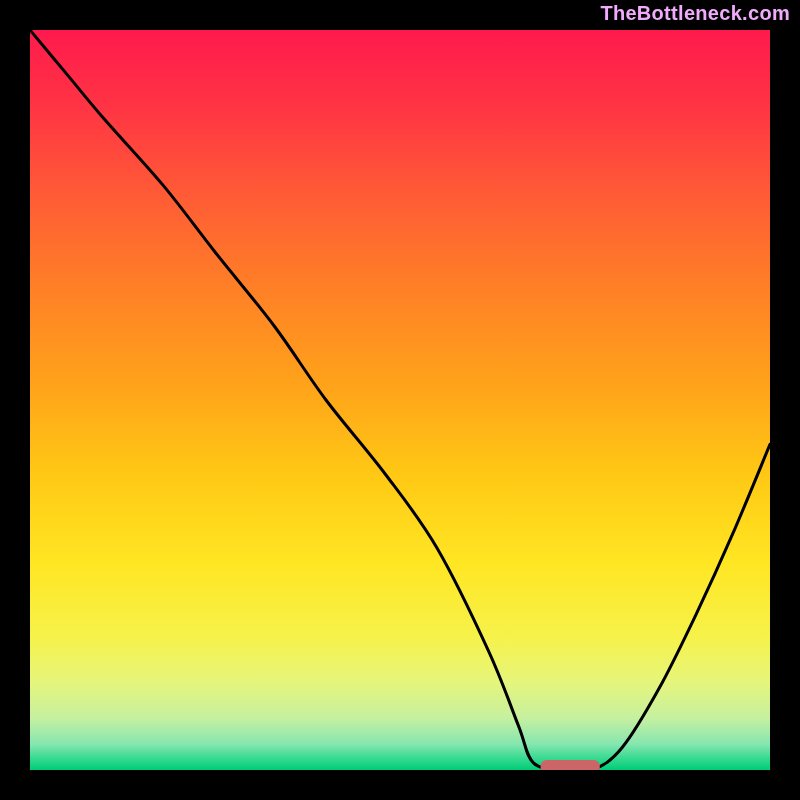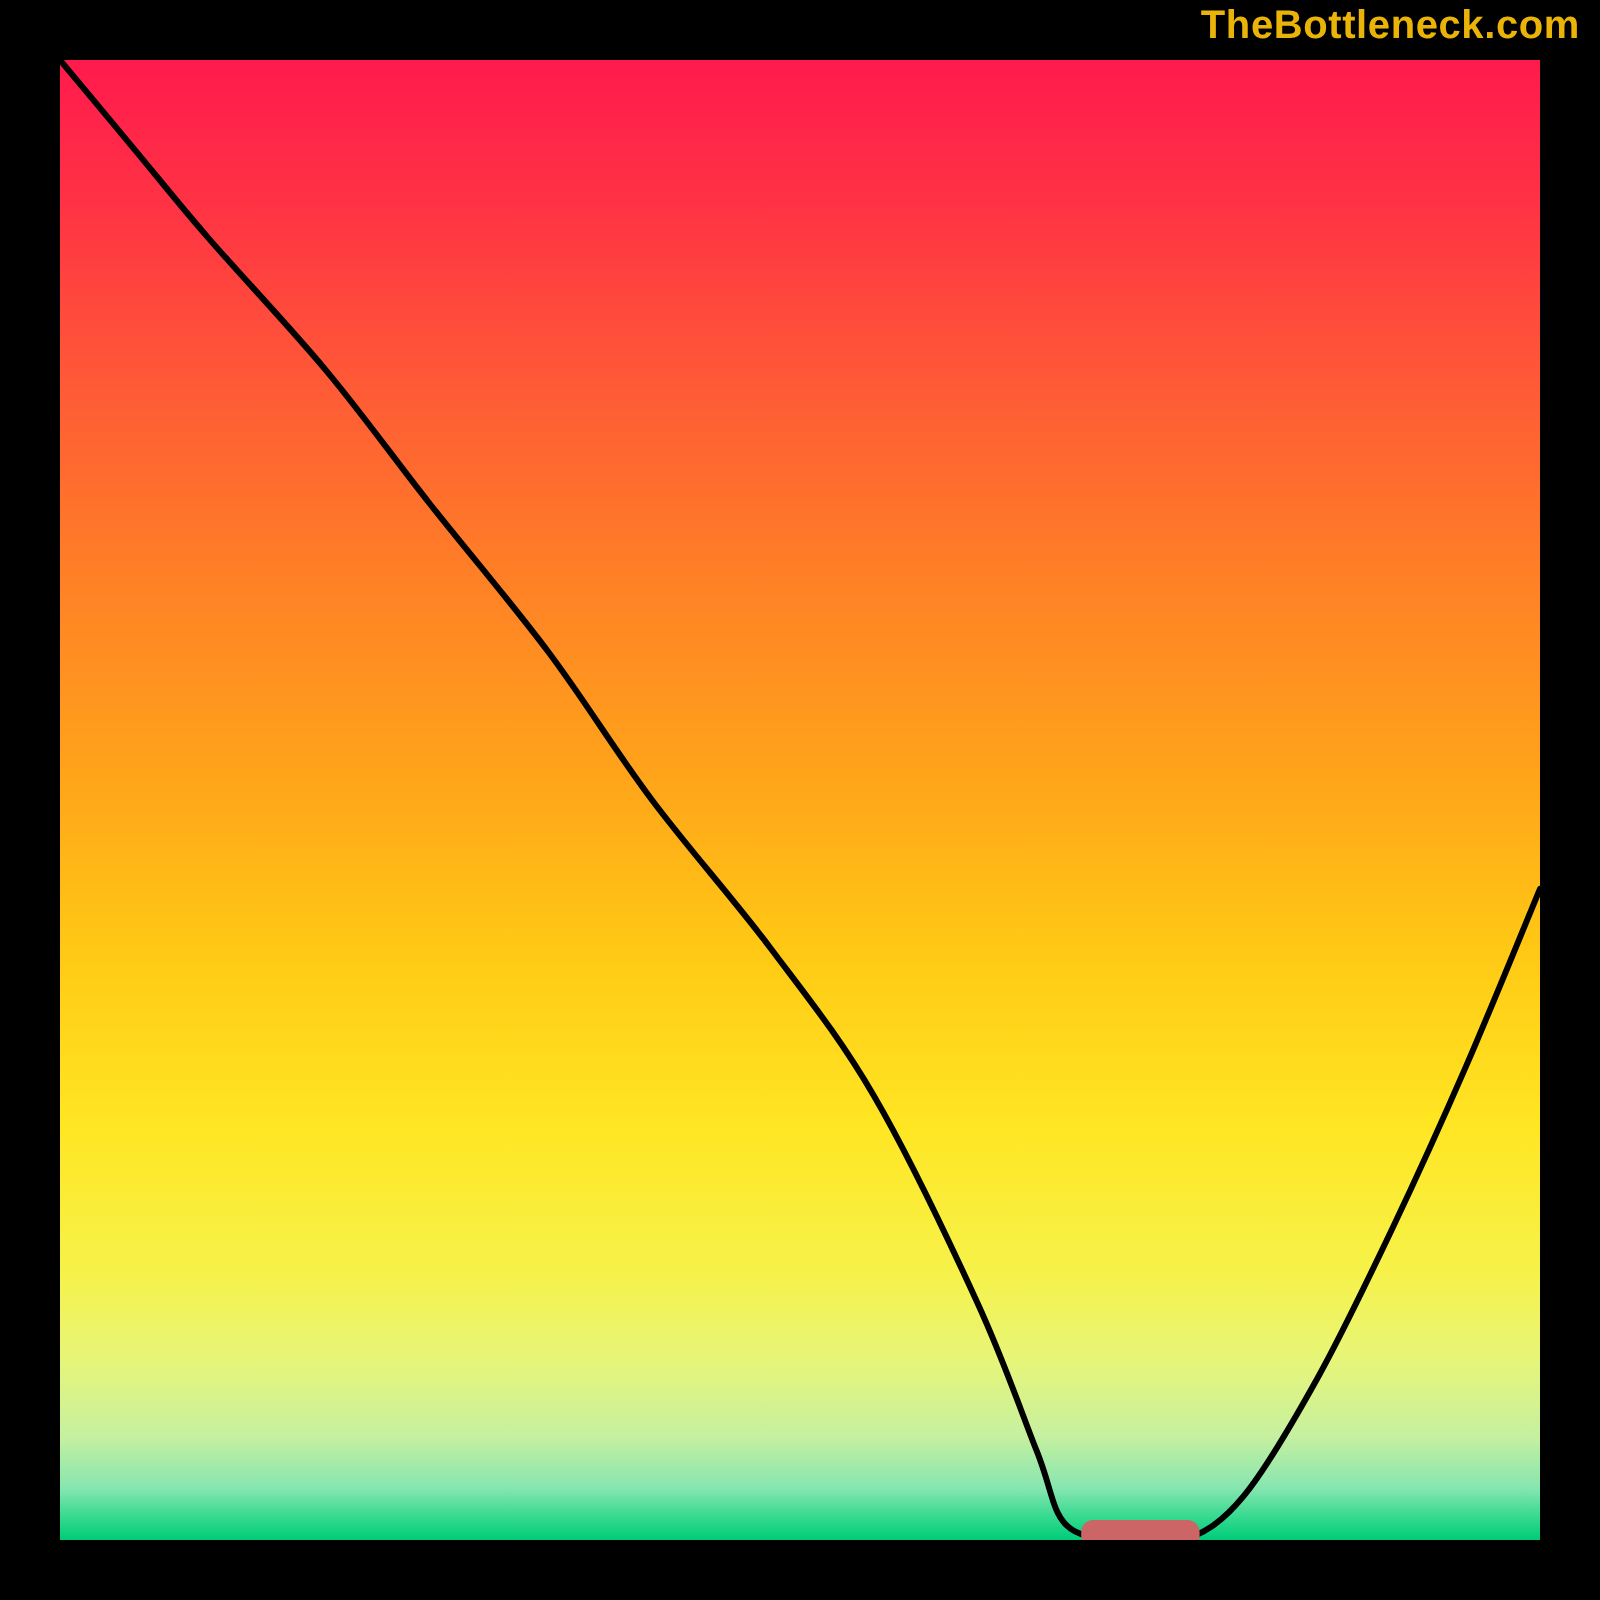--- a/index.html
+++ b/index.html
@@ -14,21 +14,21 @@
   .outer {
     position: relative;
     width: 800px;
     height: 800px;
     background: #000000;
   }
   .attribution {
     position: absolute;
     top: 2px;
     right: 10px;
-    color: #eab308;
+    color: #f0abfc;
     font-size: 20px;
     font-weight: 600;
     letter-spacing: 0.3px;
     user-select: none;
   }
   svg.plot {
     position: absolute;
     left: 30px;
     top: 30px;
     width: 740px;

